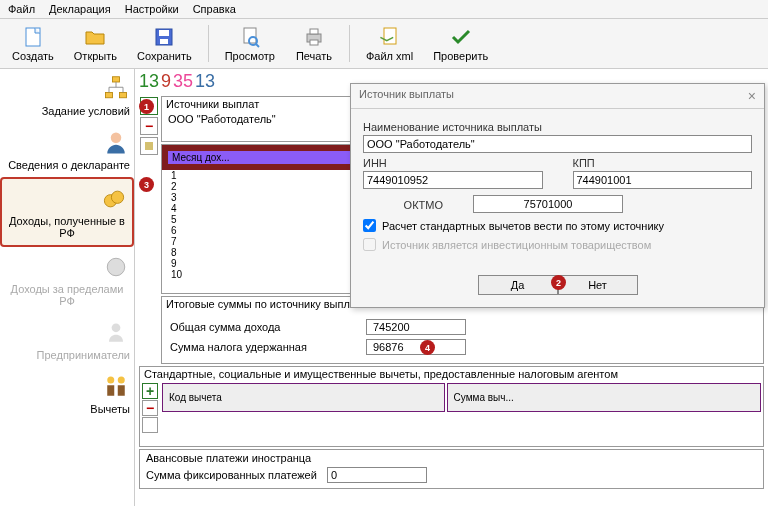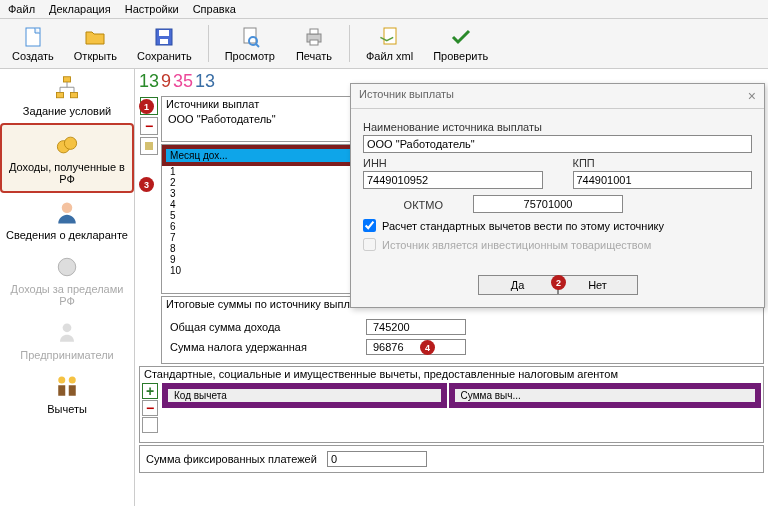--- a/index.html
+++ b/index.html
@@ -5,38 +5,38 @@
 *{box-sizing:border-box;margin:0;padding:0;font-family:Tahoma,Arial,sans-serif;font-size:11px}
 body{background:#fff;width:768px;height:507px;overflow:hidden;position:relative}
 .menubar{display:flex;gap:14px;padding:3px 8px;border-bottom:1px solid #ccc;background:#f5f5f5}
 .menubar span{cursor:default}
 .toolbar{display:flex;gap:8px;padding:4px 6px;border-bottom:1px solid #ccc;background:#f5f5f5}
 .tbtn{display:flex;flex-direction:column;align-items:center;gap:1px;padding:2px 6px;min-width:50px}
 .tbtn svg{width:24px;height:24px}
 .sep{width:1px;background:#ccc;margin:2px 2px}
 .main{display:flex;height:calc(100% - 70px)}
 .sidebar{width:135px;border-right:1px solid #ccc;display:flex;flex-direction:column}
-.sbitem{display:flex;flex-direction:column;align-items:center;gap:2px;padding:6px 4px;text-align:center;cursor:default}
+.sbitem{display:flex;flex-direction:column;align-items:flex-end;gap:2px;padding:6px 4px;text-align:center;cursor:default}
 .sbitem svg{width:28px;height:28px}
 .sbitem.sel{border:2px solid #c0392b;border-radius:4px;background:#f9f3e8}
 .sbitem.dim{color:#aaa}
 .content{flex:1;position:relative;background:#fff}
 .badge{position:absolute;width:15px;height:15px;border-radius:50%;background:#b71c1c;color:#fff;font-size:9px;display:flex;align-items:center;justify-content:center;z-index:5;font-weight:bold}
 .bignum{display:flex;gap:2px;padding:2px 4px}
 .bignum span{font-size:18px;font-weight:normal}
 .panel{border:1px solid #999;margin:2px 4px;position:relative}
 .panel-hdr{font-size:11px;padding:1px 4px}
 .sidebtns{position:absolute;left:-22px;top:0;display:flex;flex-direction:column;gap:2px}
 .iconbtn{width:18px;height:18px;border:1px solid #999;background:#fff;display:flex;align-items:center;justify-content:center;cursor:pointer}
 .iconbtn.plus{border-color:#2a7a2a}
 .iconbtn.plus::before{content:"+";color:#2a7a2a;font-weight:bold;font-size:14px}
 .iconbtn.minus::before{content:"−";color:#b00;font-weight:bold;font-size:14px}
 .srclist{height:30px;padding:2px 6px;background:#fff}
 .tbl{width:100%;border-collapse:collapse}
-.tbl th{background:#0ea5e9;border:4px solid #7f1d1d;padding:1px 4px;font-weight:normal;text-align:left;font-size:10px}
+.tbl th{background:#8b5cf6;border:6px solid #7f1d1d;padding:1px 4px;font-weight:normal;text-align:left;font-size:10px}
 .tbl td{padding:0 6px;font-size:10px}
 .tbl td:nth-child(2),.tbl td:nth-child(3){text-align:right;padding-right:20px}
 .summary{padding:4px 8px}
 .summary .row{display:flex;align-items:center;gap:16px;margin:4px 0}
 .summary .row label{width:180px}
 .summary input{width:100px;border:1px solid #888;padding:1px 6px;font-size:11px}
 .dialog{position:absolute;left:350px;top:83px;width:415px;background:#f5f5f5;border:1px solid #999;box-shadow:2px 2px 6px rgba(0,0,0,.2);z-index:10}
 .dlg-title{padding:4px 8px;display:flex;justify-content:space-between;border-bottom:1px solid #ccc;color:#666}
 .dlg-body{padding:8px 12px}
 .dlg-body label{display:block;margin:4px 0 2px;color:#333}
@@ -47,21 +47,21 @@
 .dlg-chk.dim{color:#aaa}
 .dlg-btns{display:flex;justify-content:center;padding:10px 0 12px}
 .dlg-btns button{width:80px;padding:3px 0;border:1px solid #888;background:#eee;cursor:pointer}
 .close-x{cursor:pointer;color:#888;font-size:14px}
 .ded-panel{border:1px solid #999;margin:2px 4px}
 .ded-hdr{padding:1px 4px;font-size:11px}
 .ded-body{display:flex}
 .ded-btns{display:flex;flex-direction:column;gap:1px;padding:2px}
 .ded-btns .iconbtn{width:16px;height:16px}
 .ded-tbl{flex:1}
-.ded-tbl th{background:#eee;border:6px solid #701a75;padding:1px 6px;font-weight:normal;font-size:10px;text-align:left}
+.ded-tbl th{background:#eee;border:1px solid #701a75;padding:8px 6px;font-weight:normal;font-size:10px;text-align:left}
 .adv-panel{border:1px solid #999;margin:2px 4px;padding:2px 6px}
 .adv-row{display:flex;align-items:center;gap:10px;margin:3px 0}
 .adv-row input{width:100px;border:1px solid #888;padding:1px 3px}
 </style>
 </head>
 <body>
 
 <div class="menubar">
   <span>Файл</span>
   <span>Декларация</span>
@@ -131,33 +131,33 @@
           <rect x="12" y="2" width="8" height="6" fill="#f5c243" stroke="#b8860b"></rect>
           <rect x="4" y="20" width="8" height="6" fill="#f5c243" stroke="#b8860b"></rect>
           <rect x="20" y="20" width="8" height="6" fill="#f5c243" stroke="#b8860b"></rect>
           <line x1="16" y1="8" x2="16" y2="14" stroke="#888"></line>
           <line x1="8" y1="20" x2="8" y2="14" stroke="#888"></line>
           <line x1="24" y1="20" x2="24" y2="14" stroke="#888"></line>
           <line x1="8" y1="14" x2="24" y2="14" stroke="#888"></line>
         </svg>
         <span>Задание условий</span>
       </div>
+    <div class="sbitem">
+        <svg viewBox="0 0 32 32">
+          <circle cx="16" cy="10" r="6" fill="#f4c2a0"></circle>
+          <path d="M6 28c0-6 5-10 10-10s10 4 10 10z" fill="#3a6ea5"></path>
+        </svg>
+        <span>Сведения о декларанте</span>
+      </div>
     <div class="sbitem sel">
         <svg viewBox="0 0 32 32">
           <circle cx="12" cy="18" r="7" fill="#f5c243" stroke="#b8860b"></circle>
           <circle cx="20" cy="14" r="7" fill="#f5c243" stroke="#b8860b"></circle>
         </svg>
         <span>Доходы, полученные в РФ</span>
-      </div>
-    <div class="sbitem">
-        <svg viewBox="0 0 32 32">
-          <circle cx="16" cy="10" r="6" fill="#f4c2a0"></circle>
-          <path d="M6 28c0-6 5-10 10-10s10 4 10 10z" fill="#3a6ea5"></path>
-        </svg>
-        <span>Сведения о декларанте</span>
       </div>
     <div class="sbitem dim">
         <svg viewBox="0 0 32 32">
           <circle cx="16" cy="16" r="10" fill="#ddd" stroke="#aaa"></circle>
         </svg>
         <span>Доходы за пределами РФ</span>
       </div>
     <div class="sbitem dim">
         <svg viewBox="0 0 32 32">
           <circle cx="16" cy="10" r="5" fill="#ddd"></circle>
@@ -299,20 +299,21 @@
               <tr>
                 <td style="height:30px"></td>
                 <td></td>
               </tr>
             </tbody>
         </table>
       </div>
     </div>
 
     <div class="adv-panel">
+      <div>Авансовые платежи иностранца</div>
       <div class="adv-row">
           <label>Сумма фиксированных платежей</label>
           <input value="0" style="">
         </div>
     </div>
   </div>
 </div>
 
 <div class="dialog">
   <div class="dlg-title">

